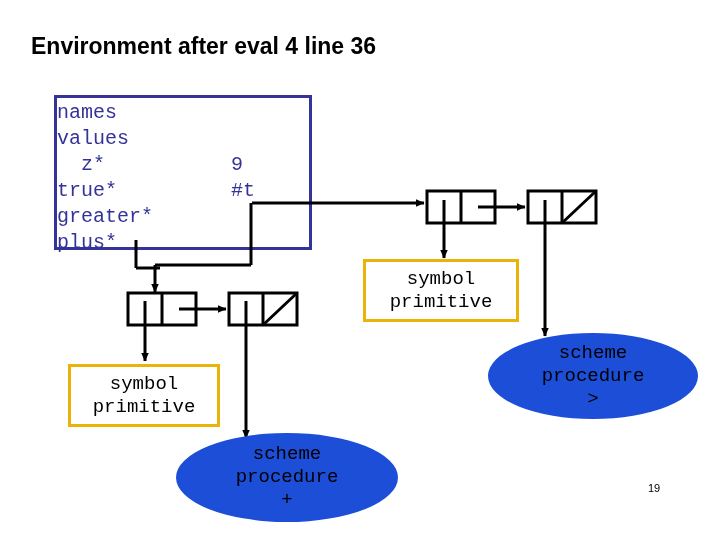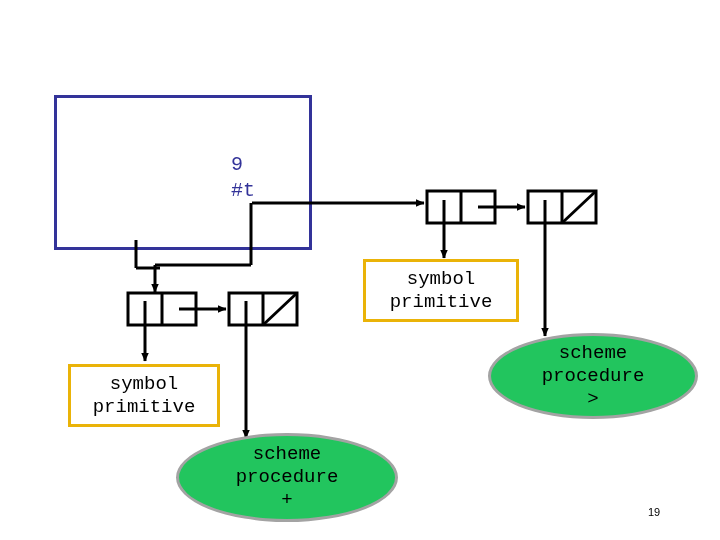--- a/index.html
+++ b/index.html
@@ -63,24 +63,24 @@
     display: flex;
     flex-direction: column;
     justify-content: center;
     align-items: center;
     white-space: pre;
   }
 
   
   .ellipse {
     position: absolute;
-    border: 3px solid #a3a3a3;
+    border: 3px solid #1d4ed8;
     border-radius: 50%;
     box-sizing: border-box;
-    background: #22c55e;
+    background: #1d4ed8;
     font-family: "Liberation Mono", "DejaVu Sans Mono", monospace;
     font-size: 19px;
     color: #000000;
     text-align: right;
     line-height: 23px;
     display: flex;
     flex-direction: column;
     justify-content: center;
     align-items: center;
     white-space: pre;
@@ -89,34 +89,41 @@
   
   .cons-svg, .wire-svg {
     position: absolute;
     overflow: visible;
   }
 
   
   #page-num {
     position: absolute;
     left: 648px;
-    top: 506px;
+    top: 482px;
     font-family: "Liberation Sans", sans-serif;
     font-size: 11px;
     color: #000000;
   }
 </style>
 </head>
 <body>
 
 <div id="slide">
 
+  <div id="slide-title">Environment after eval 4 line 36</div>
 
   <div class="env-frame"></div>
 
+  <div class="env-text env-names">names
+values
+  z*
+true*
+greater*
+plus*</div>
 
   <div class="env-text env-vals">9
 #t</div>
 
   <svg class="wire-svg" style="left:0px; top:0px;" width="720" height="540" viewBox="0 0 720 540">
     <defs>
       <marker id="arrowhead" markerWidth="9" markerHeight="8" refX="8.5" refY="4" orient="auto" markerUnits="userSpaceOnUse">
         <polygon points="0,0 9,4 0,8" fill="#000000"></polygon>
       </marker>
     </defs>

